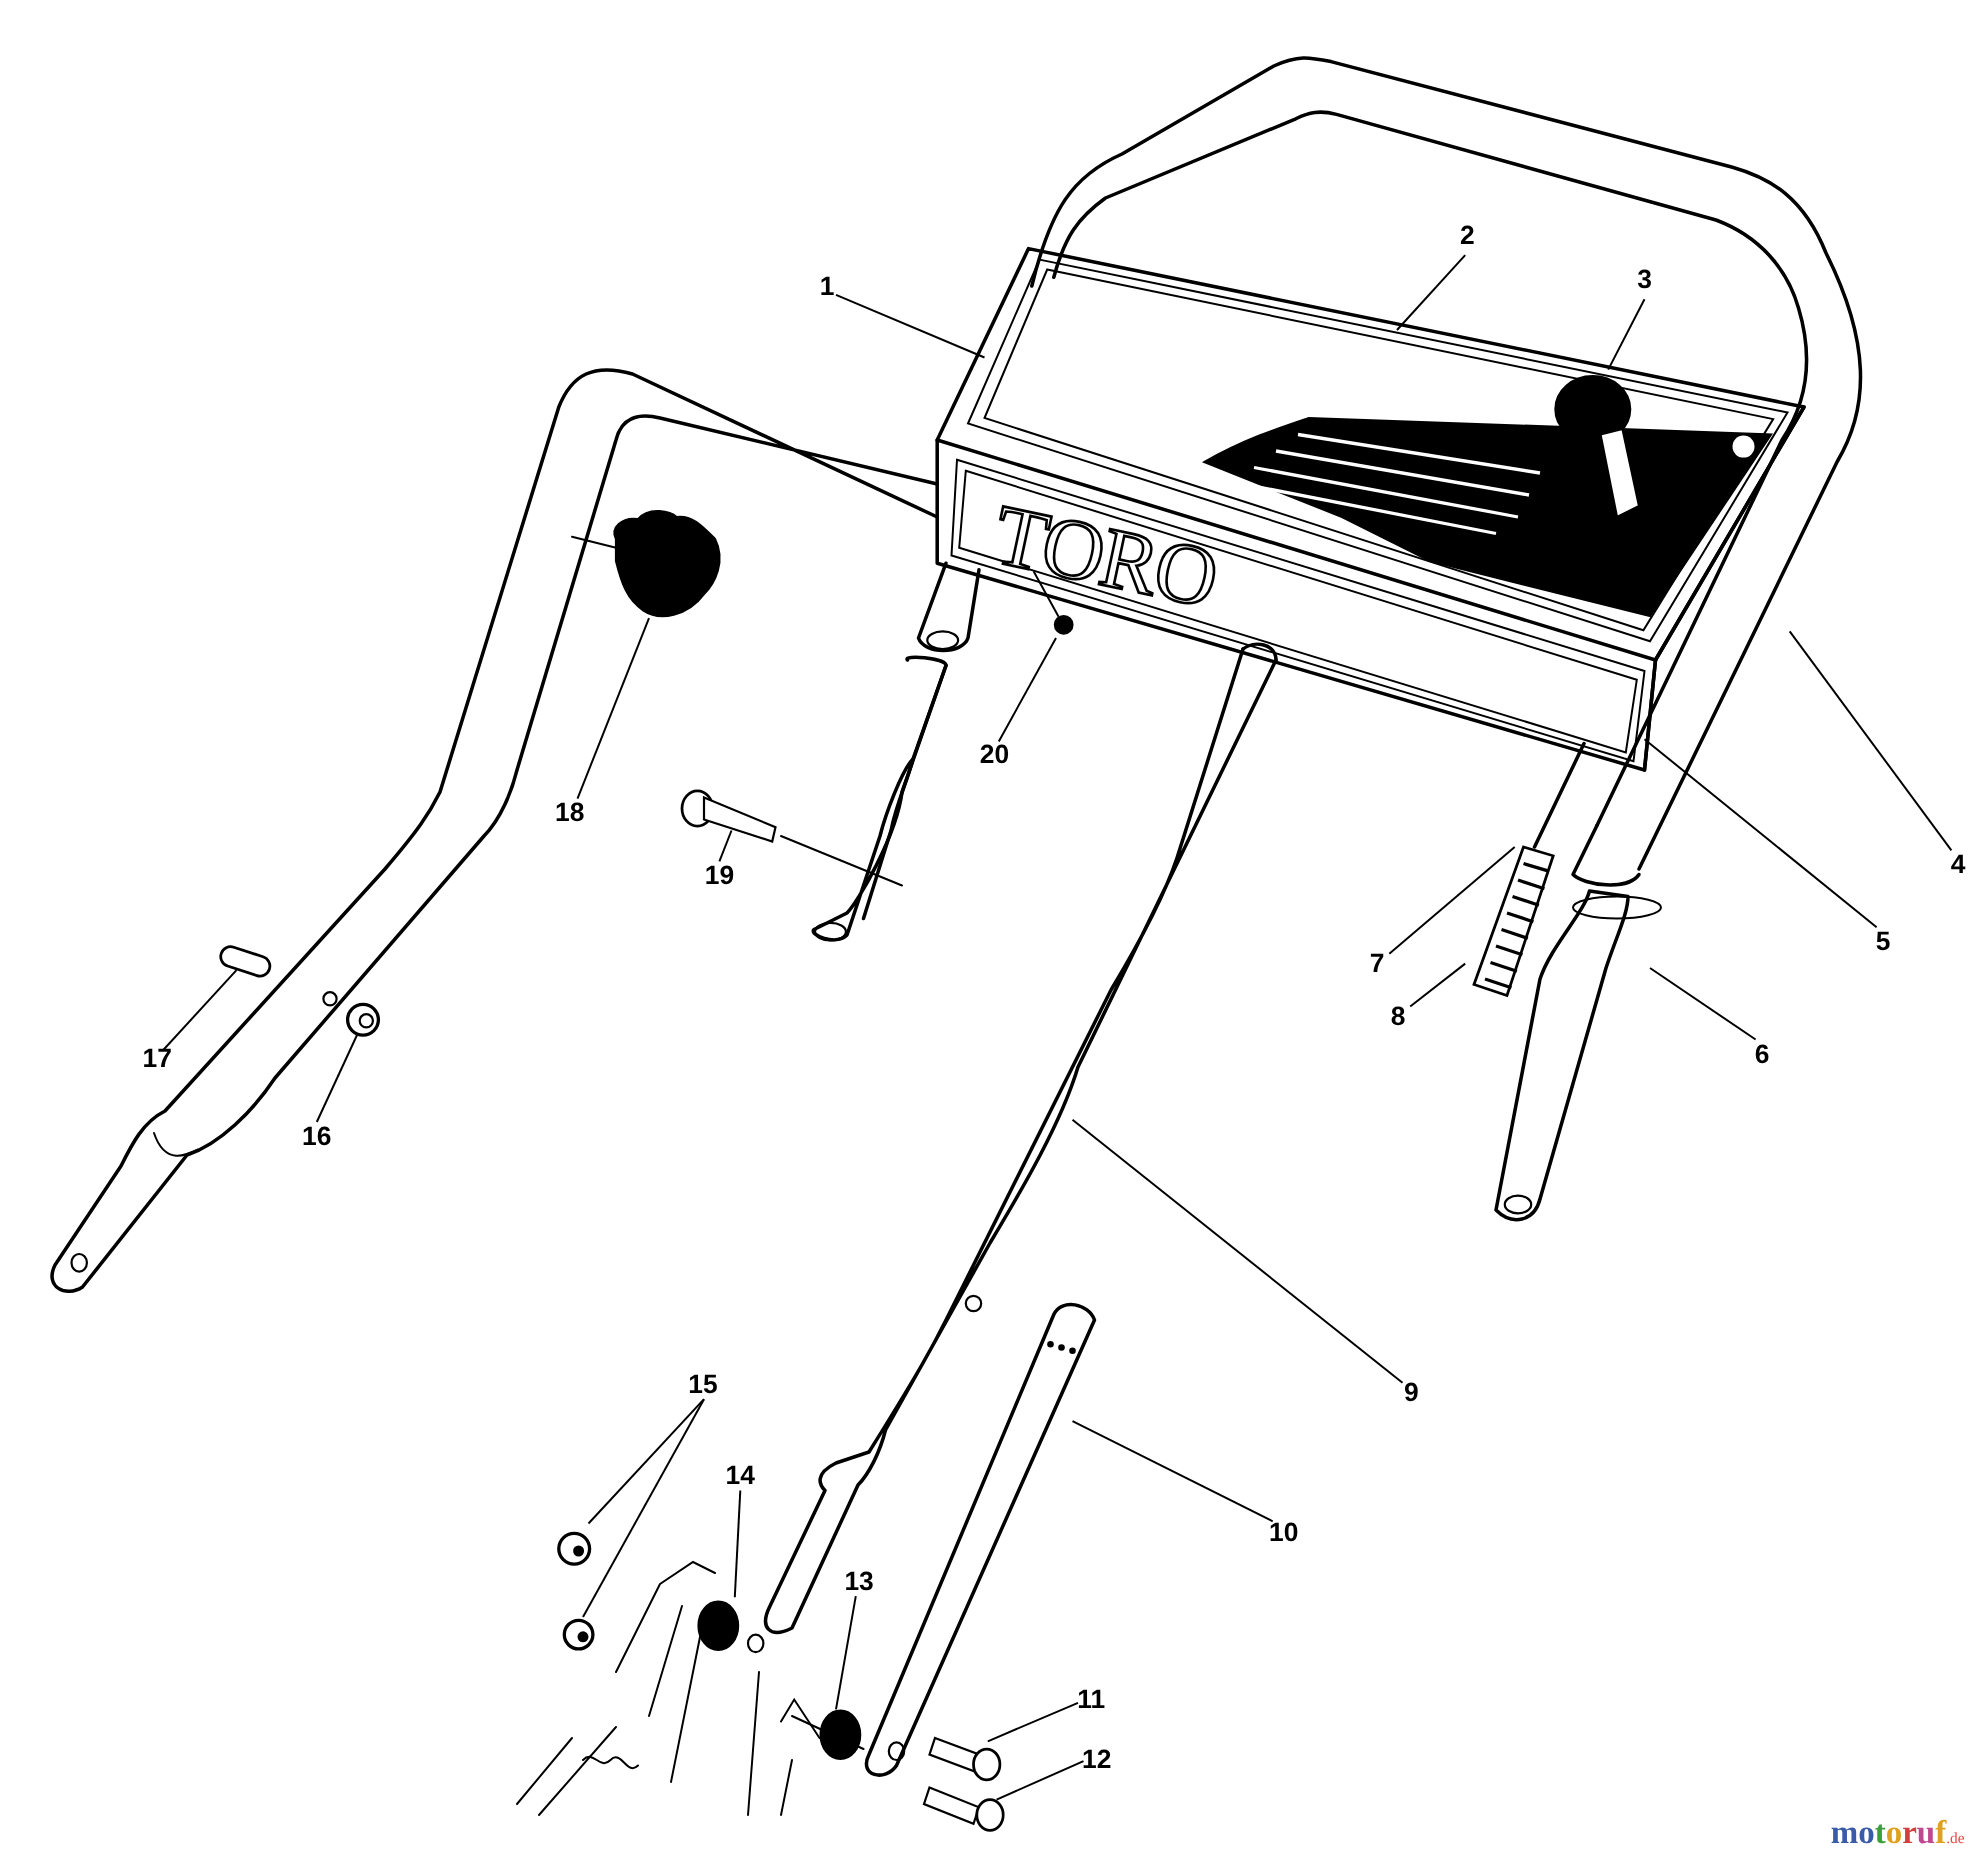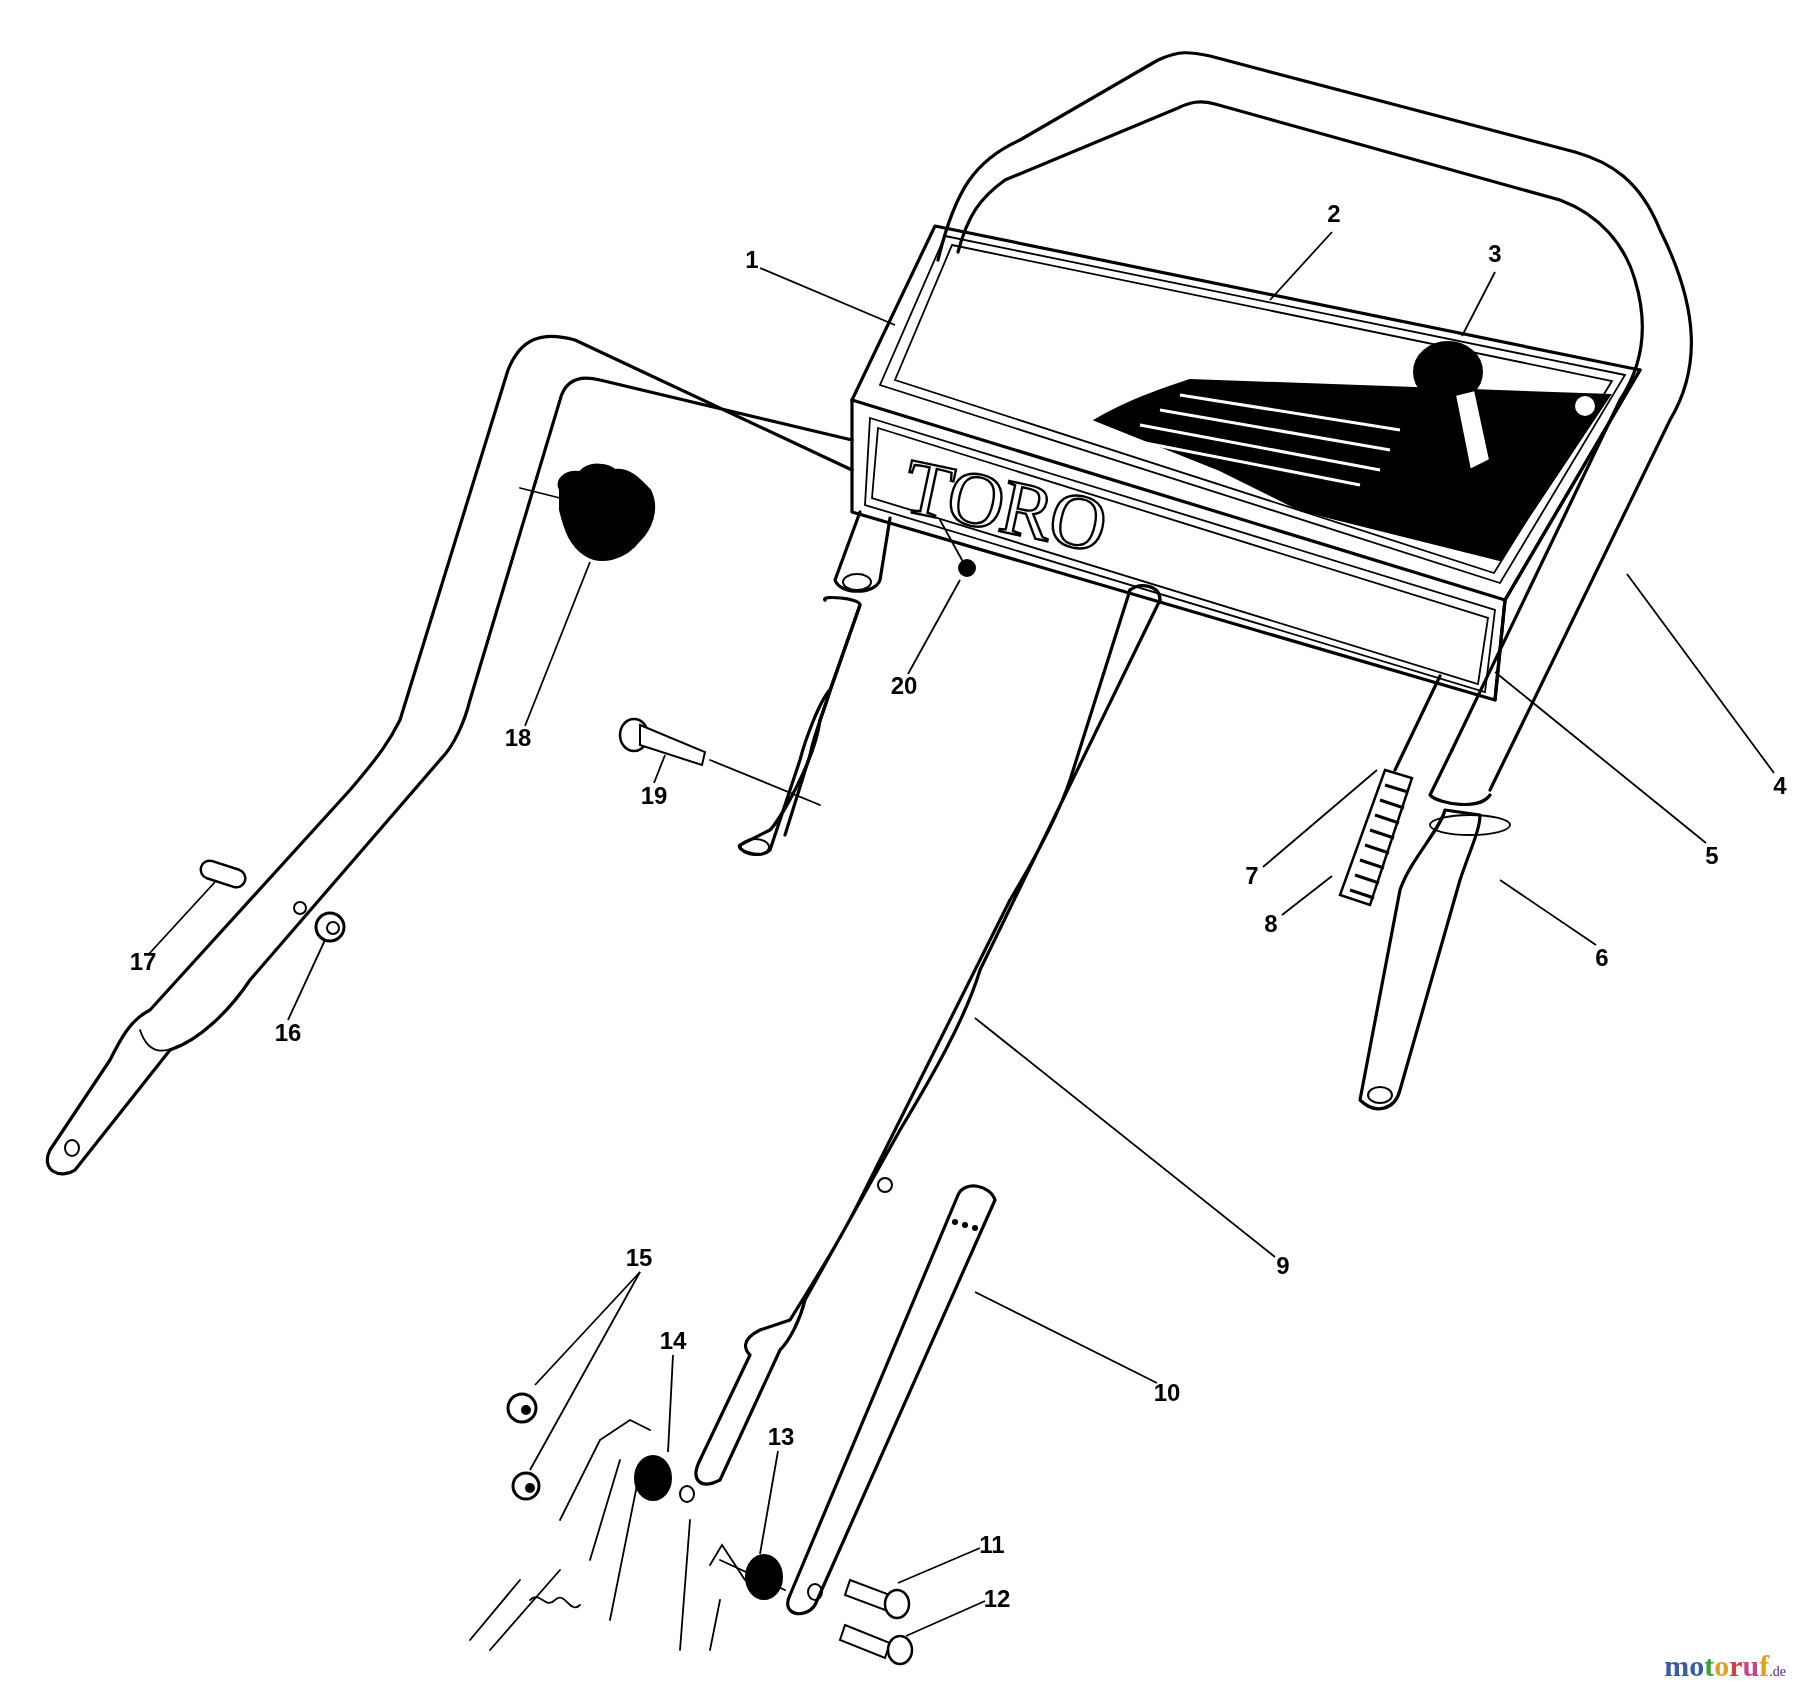--- a/index.html
+++ b/index.html
@@ -5,21 +5,21 @@
   html,body{margin:0;padding:0;background:#fff;}
   body{width:1800px;height:1693px;position:relative;overflow:hidden;font-family:"Liberation Sans",sans-serif;}
   #diagram{position:absolute;left:0;top:0;width:1800px;height:1693px;}
   .ln{fill:none;stroke:#000;stroke-width:3.2;stroke-linecap:round;stroke-linejoin:round;}
   .thin{fill:none;stroke:#000;stroke-width:1.8;stroke-linecap:round;}
   .lead{fill:none;stroke:#000;stroke-width:1.8;}
   .blk{fill:#000;stroke:#000;stroke-width:2;}
   .lbl{font-family:"Liberation Sans",sans-serif;font-weight:bold;font-size:24px;fill:#000;text-anchor:middle;}
   .toro{font-family:"Liberation Serif",serif;font-size:78px;fill:#fff;stroke:#000;stroke-width:2.4;letter-spacing:-2px;}
   .watermark{position:absolute;right:14px;bottom:10px;font-family:"Liberation Serif",serif;font-size:30px;font-weight:bold;}
-  .watermark .de{font-size:14px;color:#4c1d95;font-weight:normal;}
+  .watermark .de{font-size:14px;color:#ef4444;font-weight:normal;}
 </style>
 </head>
 <body>
 
 <svg id="diagram" viewBox="0 0 1800 1693" xmlns="http://www.w3.org/2000/svg">
 
   <g>
     <path class="ln" d="M938 260 C 955 190, 975 160, 1020 140 L 1158 60 C 1180 50, 1190 52, 1210 56 L 1575 152 C 1610 162, 1640 180, 1660 230 C 1700 310, 1700 370, 1670 420 L 1490 790"></path>
     <path class="ln" d="M958 252 C 968 215, 980 198, 1005 180 L 1178 108 C 1190 102, 1200 100, 1215 104 L 1560 200 C 1600 215, 1625 245, 1635 280 C 1650 330, 1640 370, 1620 400 L 1452 750"></path>
     <path class="ln" d="M1452 750 L 1430 795 C 1440 805, 1480 810, 1490 795"></path>

